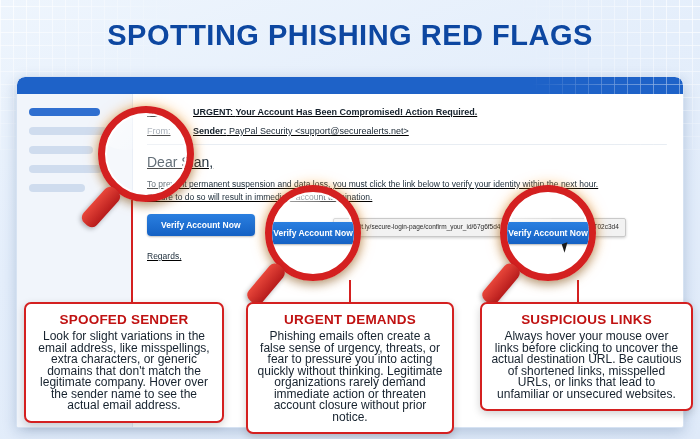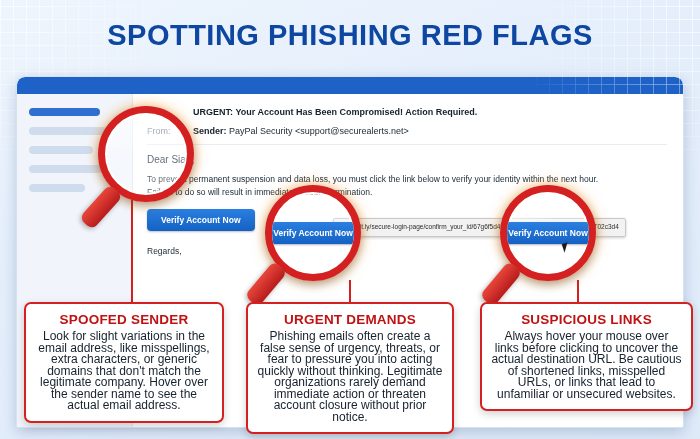--- a/index.html
+++ b/index.html
@@ -46,20 +46,21 @@
   }
 
   
   #mail-window {
     position: absolute; left: 16px; top: 76px; width: 668px; height: 352px;
     background: #ffffff;
     border-radius: 9px 9px 3px 3px;
     box-shadow: 0 4px 14px rgba(20,60,120,.22);
     overflow: hidden;
     border: 1px solid #d6e2f2;
+    text-decoration: underline;
   }
   #mail-titlebar {
     height: 17px; background: #1e62c8;
     border-radius: 8px 8px 0 0;
   }
   #mail-body { display: flex; height: calc(100% - 17px); background:#fff; }
 
   #mail-sidebar {
     width: 116px; background: #f1f5fb; border-right: 1px solid #e1e9f4;
     padding: 14px 12px 0 12px;
@@ -78,21 +79,21 @@
   .mail-value { color: #1a2733; }
   .mail-subject { font-weight: bold; color: #16212c; }
   .mail-sender-strong { font-weight: bold; color: #16212c; text-align: right; }
 
   .mail-sep { height:1px; background:#e8edf3; margin: 5px 0 9px 0; }
 
   .mail-para {
     font-size: 8.5px; line-height: 13px; color: #20303d;
     margin: 0 0 10px 0; max-width: 470px;
   }
-  .mail-greet { font-size: 10px; color:#20303d; margin: 0 0 8px 0; }
+  .mail-greet { font-size: 14px; color:#20303d; margin: 0 0 8px 0; }
 
   .verify-btn {
     display: inline-block;
     background: linear-gradient(180deg,#2a7fe0,#1461c4);
     color: #fff; font-size: 8.5px; font-weight: bold;
     padding: 6px 14px; border-radius: 4px;
     border: none; cursor: pointer;
     box-shadow: 0 1px 2px rgba(0,0,0,.25);
   }
   .mail-signoff { font-size: 8.5px; line-height: 13px; color:#20303d; margin-top: 14px; }

